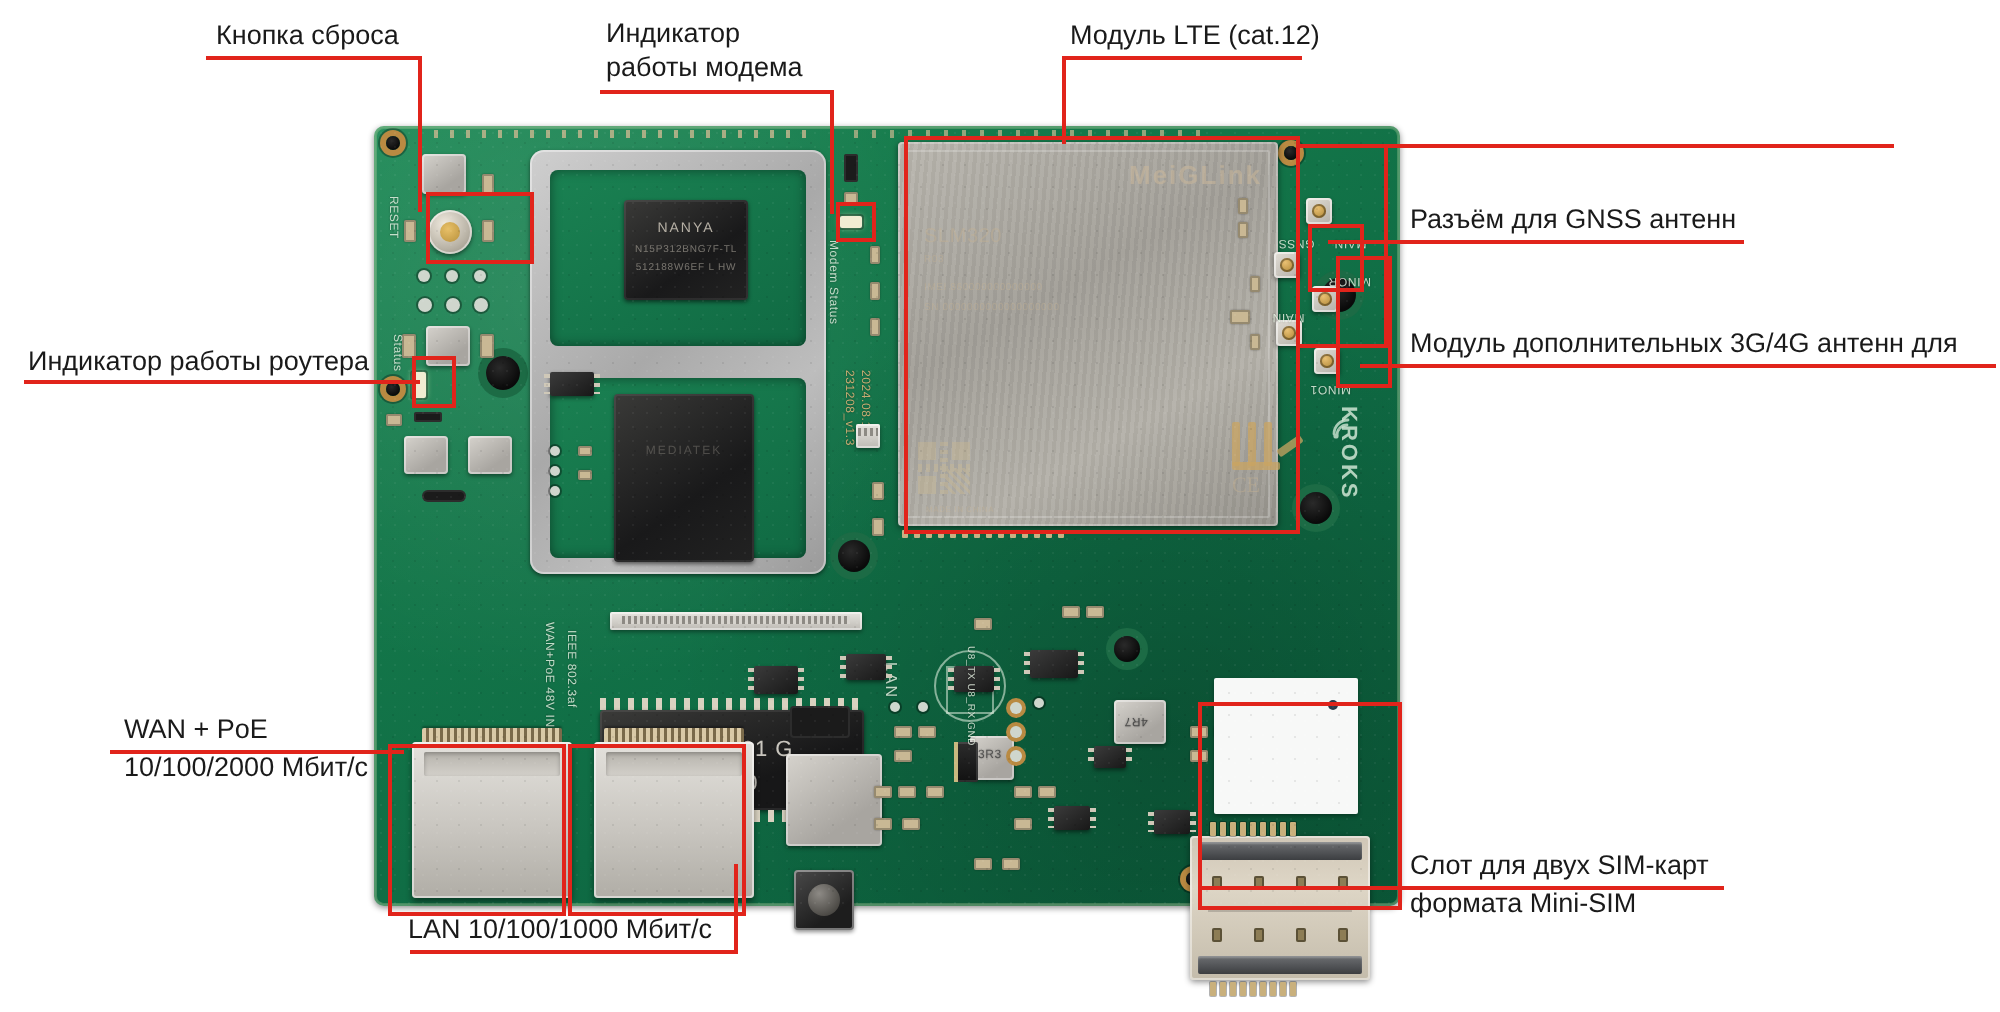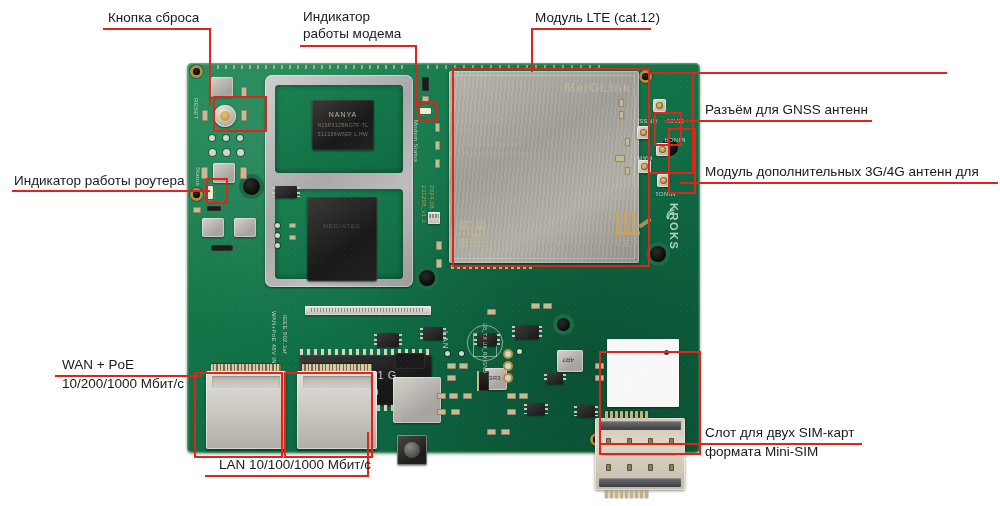--- a/index.html
+++ b/index.html
@@ -505,25 +505,25 @@
   <div class="hline" style="left:12px;top:190px;width:198px;"></div>
   <div class="label" style="left:14px;top:172px;">Индикатор работы роутера</div>
 
   <div class="hitbox" style="left:668px;top:128px;width:24px;height:62px;"></div>
   <div class="hline" style="left:680px;top:182px;width:318px;"></div>
   <div class="label" style="left:705px;top:163px;">Модуль дополнительных 3G/4G антенн для</div>
 
   <div class="hitbox" style="left:194px;top:372px;width:85px;height:82px;"></div>
   <div class="hline" style="left:55px;top:375px;width:147px;"></div>
   <div class="label" style="left:62px;top:356px;">WAN + PoE</div>
-  <div class="label" style="left:62px;top:375px;">10/200/1000 Мбит/с</div>
+  <div class="label" style="left:62px;top:375px;">10/100/2000 Мбит/с</div>
 
   <div class="hitbox" style="left:284px;top:372px;width:85px;height:82px;"></div>
   <div class="vline" style="left:367px;top:432px;height:45px;"></div>
   <div class="hline" style="left:205px;top:475px;width:164px;"></div>
-  <div class="label" style="left:219px;top:456px;">LAN 10/100/1000 Мбит/с</div>
+  <div class="label" style="left:204px;top:456px;">LAN 10/100/1000 Мбит/с</div>
 
   <div class="hitbox" style="left:599px;top:351px;width:98px;height:100px;"></div>
   <div class="hline" style="left:600px;top:443px;width:262px;"></div>
   <div class="label" style="left:705px;top:424px;">Слот для двух SIM-карт</div>
   <div class="label" style="left:705px;top:443px;">формата Mini-SIM</div>
 
 </div>
 
 </body></html>

